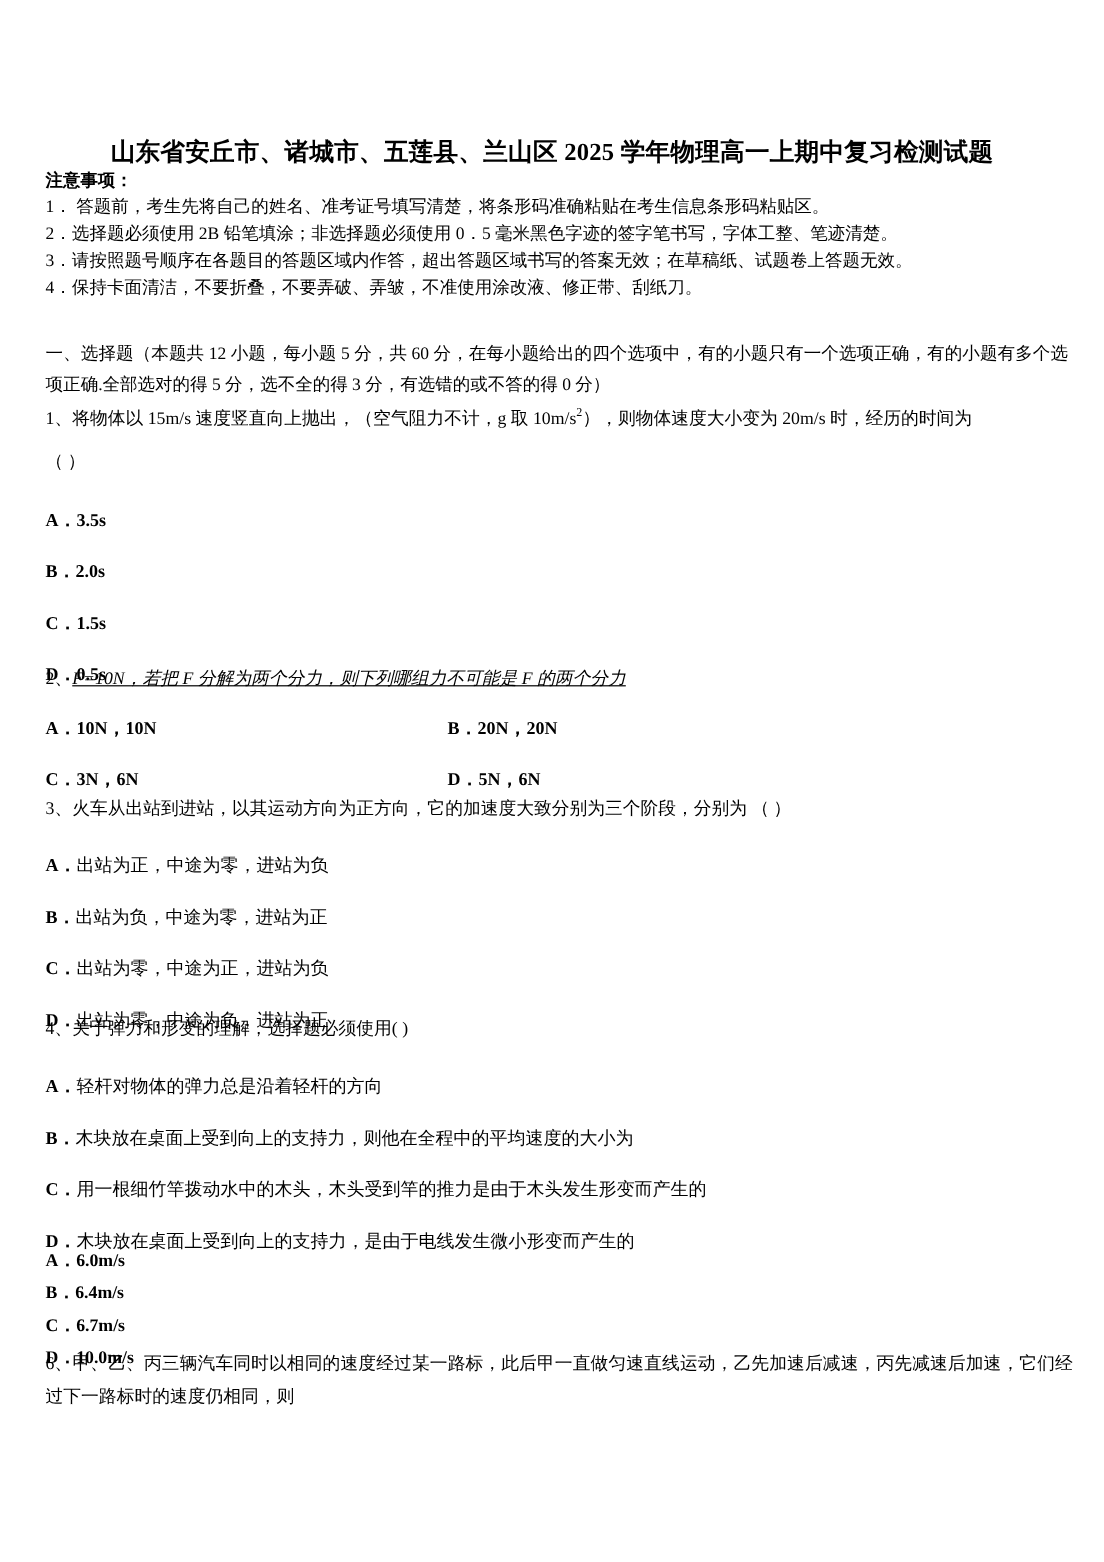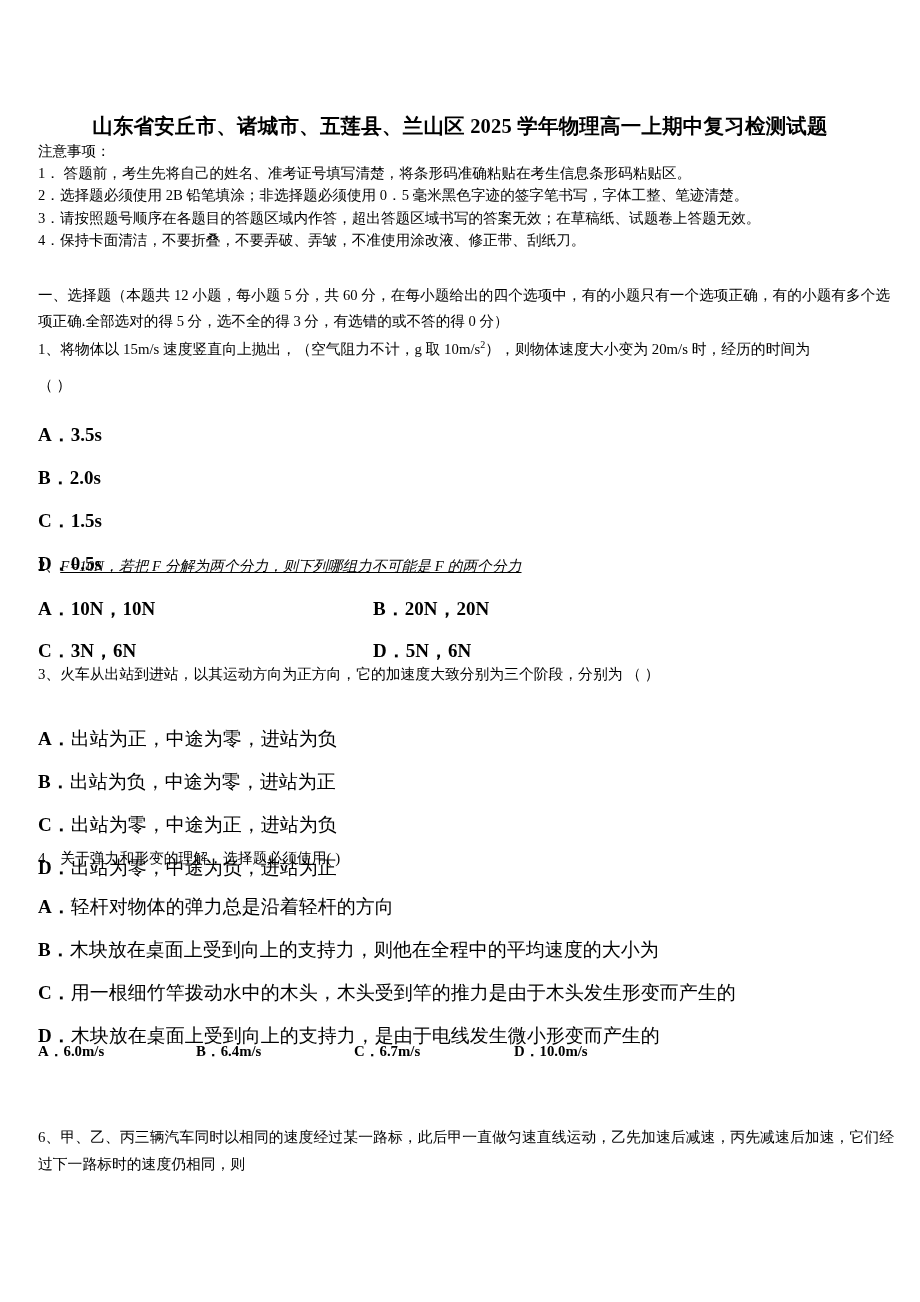--- a/index.html
+++ b/index.html
@@ -36,21 +36,21 @@
   }
 
   .notice-block {
     position: absolute;
     left: 38px;
     top: 140px;
     width: 850px;
   }
   .notice-head {
     font-size: 14.5px;
-    font-weight: normal;
+    font-weight: bold;
     line-height: 22px;
   }
   .notice-line {
     font-size: 14.6px;
     line-height: 22.4px;
     white-space: nowrap;
   }
 
   .section-head {
     position: absolute;
@@ -70,21 +70,21 @@
     line-height: 27px;
   }
   .q-stem {
     text-align: justify;
   }
   .q-stem .cont {
     display: block;
     margin-top: 9px;
   }
   .opt {
-    font-size: 19px;
+    font-size: 15px;
     line-height: 27px;
     font-weight: bold;
     white-space: nowrap;
   }
   .opt-stack .opt {
     margin-top: 16px;
   }
   .opt-row {
     display: flex;
     margin-top: 15px;
@@ -92,20 +92,21 @@
   .opt-row .opt { flex: 0 0 auto; }
   .opt-col-a { width: 335px; }
   .opt-cn {
     font-weight: normal;
   }
   .opt-cn .lbl { font-weight: bold; }
 
   .row4 {
     display: flex;
     margin-top: 14px;
+    flex-direction: column;
   }
   .row4 .cell { font-size: 14.8px; font-weight: bold; white-space: nowrap; }
   .c1 { width: 158px; }
   .c2 { width: 158px; }
   .c3 { width: 160px; }
   sup { font-size: 0.68em; vertical-align: super; line-height: 0; }
   .italic { font-style: italic; text-decoration: underline; }
 </style>
 </head>
 <body>
@@ -142,21 +143,21 @@
     </div>
     <div class="opt-row">
       <div class="opt opt-col-a">C．3N，6N</div>
       <div class="opt">D．5N，6N</div>
     </div>
   </div>
 
   <div class="q" style="top:661px;">
     <div class="q-stem"><span>3、</span><span>火车从出站到进站，以其运动方向为正方向，它的加速度大致分别为三个阶段，分别为 （    ）</span></div>
     <div class="opt-stack">
-      <div class="opt opt-cn" style="margin-top:37px;"><span class="lbl">A．</span><span>出站为正，中途为零，进站为负</span></div>
+      <div class="opt opt-cn" style="margin-top:21px;"><span class="lbl">A．</span><span>出站为正，中途为零，进站为负</span></div>
       <div class="opt opt-cn"><span class="lbl">B．</span><span>出站为负，中途为零，进站为正</span></div>
       <div class="opt opt-cn"><span class="lbl">C．</span><span>出站为零，中途为正，进站为负</span></div>
       <div class="opt opt-cn"><span class="lbl">D．</span><span>出站为零，中途为负，进站为正</span></div>
     </div>
   </div>
 
   <div class="q" style="top:845px;">
     <div class="q-stem"><span>4、</span><span>关于弹力和形变的理解，选择题必须使用(      )</span></div>
     <div class="opt-stack">
       <div class="opt opt-cn" style="margin-top:21px;"><span class="lbl">A．</span><span>轻杆对物体的弹力总是沿着轻杆的方向</span></div>

